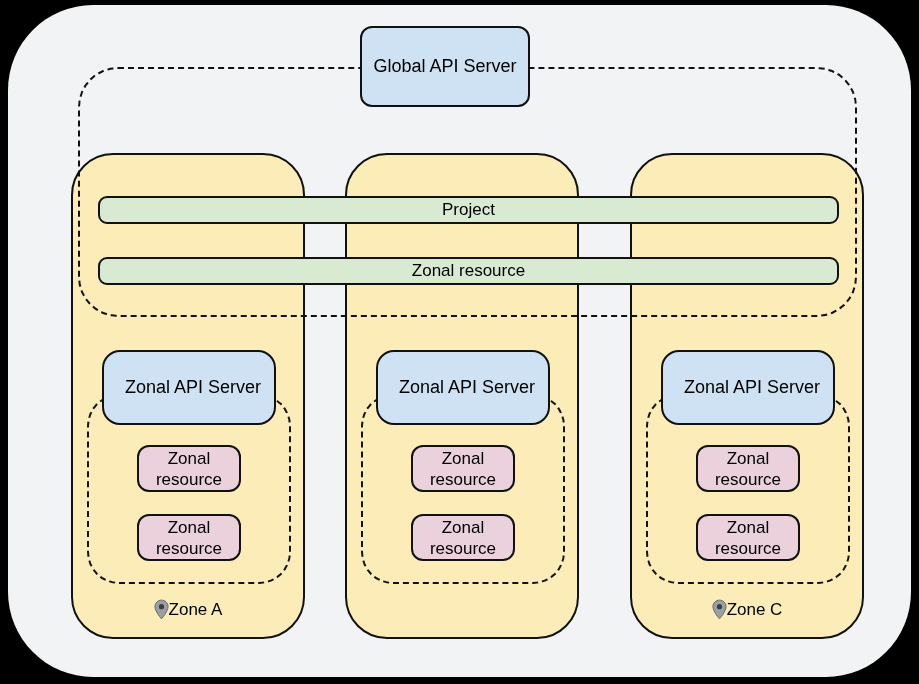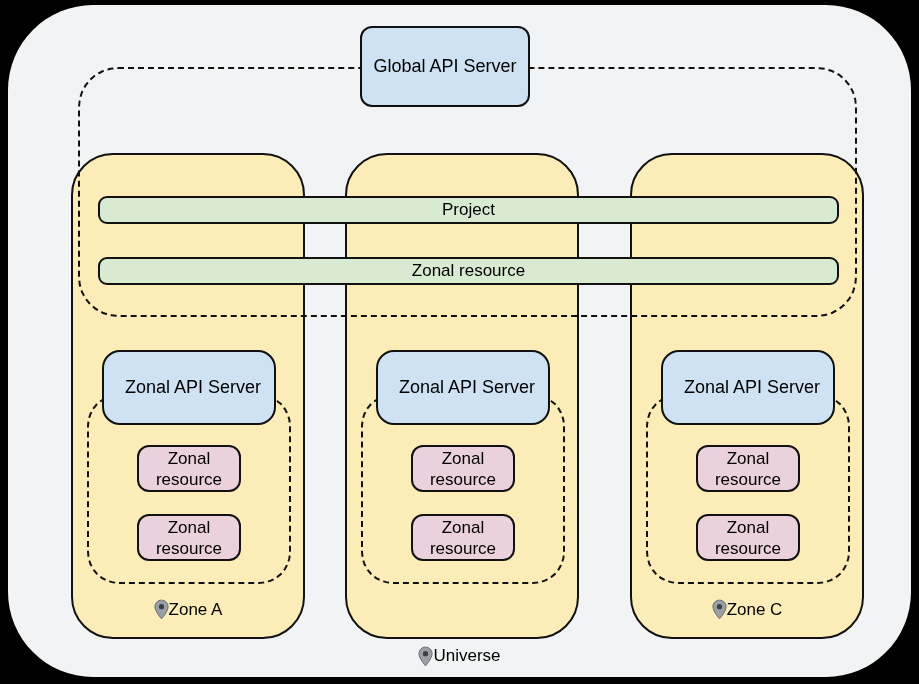--- a/index.html
+++ b/index.html
@@ -180,20 +180,13 @@
     <div class="bar bar-global-resource">
       <span>Zonal resource</span>
     </div>
 
     <div class="global-api">
       <span>Global API Server</span>
     </div>
 
   </div>
 
-  <div class="universe-label">
-    <svg class="pin" width="15" height="21" viewBox="0 0 16 22">
-      <path d="M8 1 C4.1 1 1 4.1 1 8 c0 5 7 13 7 13 s7 -8 7 -13 C15 4.1 11.9 1 8 1 Z" fill="var(--pin-fill)" stroke="var(--pin-stroke)" stroke-width="1"></path>
-      <circle cx="8" cy="8" r="2.8" fill="var(--pin-dot)"></circle>
-    </svg>
-    <span>Universe</span>
-  </div>
 </div>
 
 </body></html>

